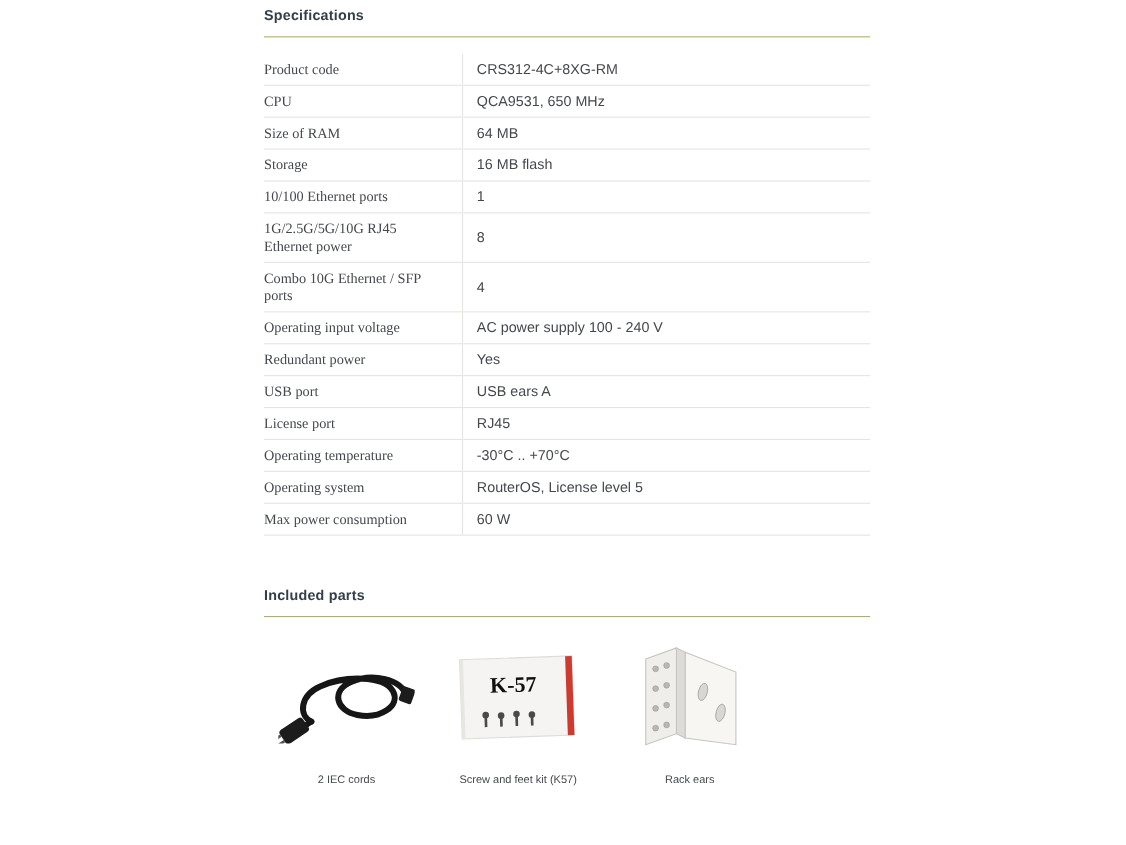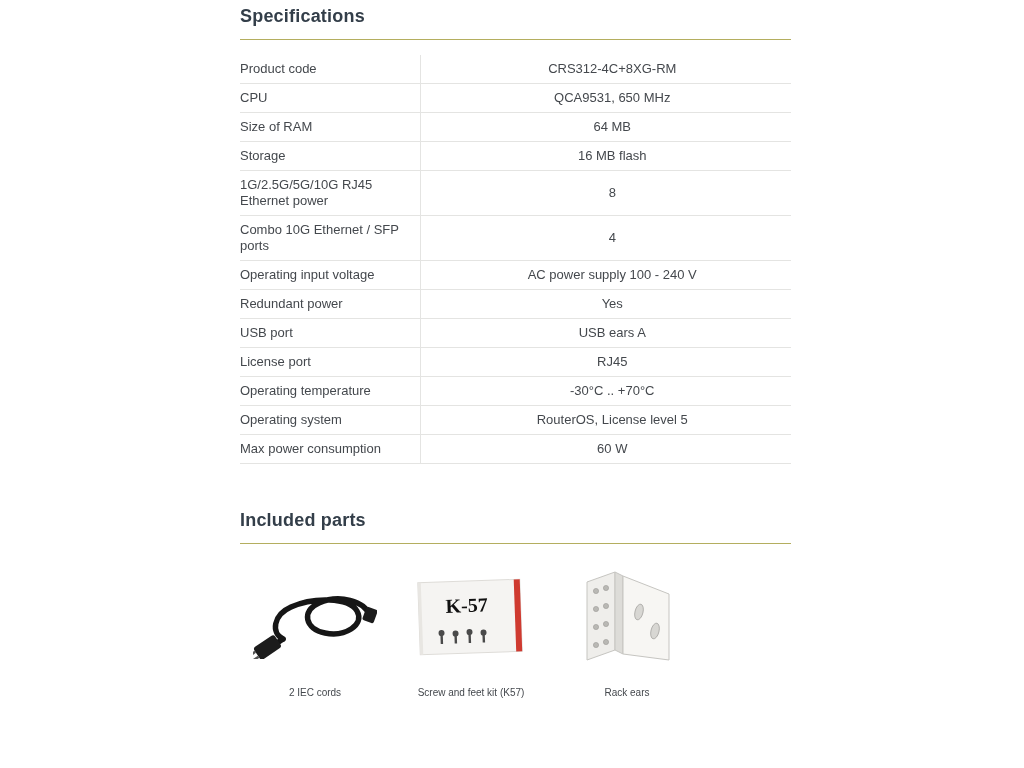--- a/index.html
+++ b/index.html
@@ -9,21 +9,21 @@
     font-family: "Liberation Sans", sans-serif;
     color: #46494d;
   }
   .page {
     position: absolute;
     left: 240px;
     top: 6px;
     width: 551px;
   }
   .section-title {
-    font-size: 18px;
+    font-size: 13px;
     font-weight: 600;
     color: #333e49;
     letter-spacing: 0.2px;
   }
   .accent-rule {
     height: 1px;
     background: var(--accent-line, #b4ae5f);
     margin-top: 12px;
   }
   table.specs-table {
@@ -35,25 +35,25 @@
     color: #44484d;
   }
   table.specs-table tr td {
     border-bottom: 1px solid var(--row-divider, #e4e4e2);
     padding: 6px 0;
     vertical-align: middle;
   }
   td.spec-label {
     width: 180px;
     padding-right: 18px !important;
+    font-family: Liberation Serif, serif;
   }
   td.spec-value {
     border-left: 1px solid var(--row-divider, #e4e4e2);
     padding-left: 13px !important;
-    text-align: center;
   }
   .parts-section { margin-top: 46px; }
   .parts-row {
     display: flex;
     margin-top: 20px;
   }
   .part {
     width: 150px;
     margin-right: 6px;
     display: flex;
@@ -98,20 +98,24 @@
   <tr class="spec-row">
     <td class="spec-label">Size of RAM</td>
     <td class="spec-value">64 MB</td>
   </tr>
 
   <tr class="spec-row">
     <td class="spec-label">Storage</td>
     <td class="spec-value">16 MB flash</td>
   </tr>
 
+  <tr class="spec-row">
+    <td class="spec-label">10/100 Ethernet ports</td>
+    <td class="spec-value">1</td>
+  </tr>
 
   <tr class="spec-row">
     <td class="spec-label">1G/2.5G/5G/10G RJ45 Ethernet power</td>
     <td class="spec-value">8</td>
   </tr>
 
   <tr class="spec-row">
     <td class="spec-label">Combo 10G Ethernet / SFP ports</td>
     <td class="spec-value">4</td>
   </tr>

